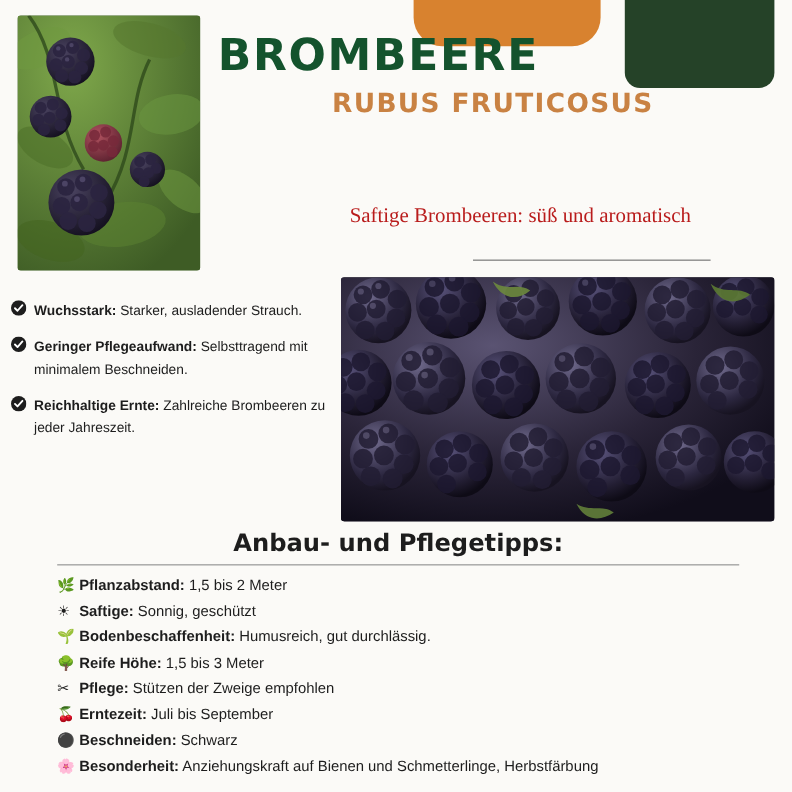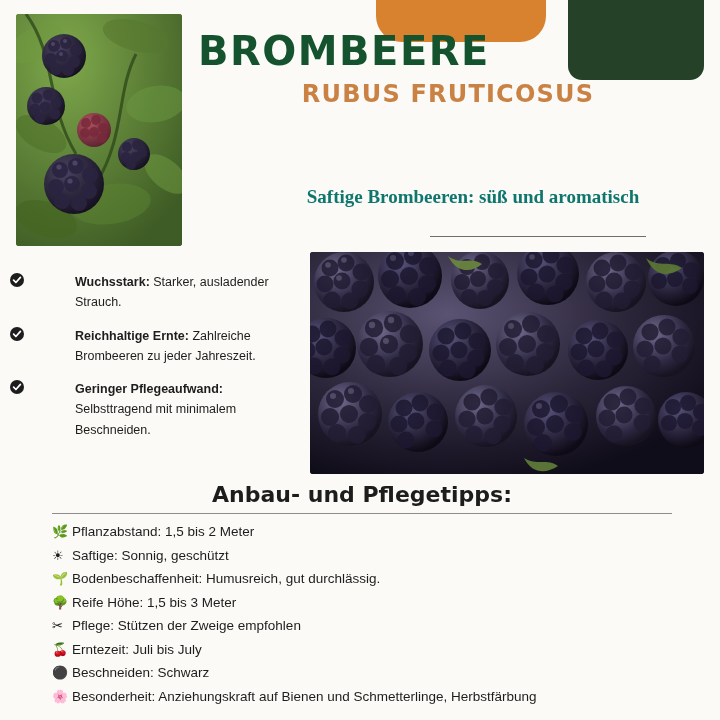--- a/index.html
+++ b/index.html
@@ -76,22 +76,21 @@
   }
 
   .tagline {
     position: absolute;
     left: 258px;
     top: 186px;
     width: 430px;
     text-align: center;
     font-family: "Liberation Serif", serif;
     font-size: 19px;
-    color: #0f766e;
-    font-weight: bold;
+    color: #b91c1c;
   }
   .tagline-rule {
     position: absolute;
     left: 430px;
     top: 236px;
     width: 216px;
     height: 1px;
     background: #6d6d6d;
   }
 
@@ -99,21 +98,20 @@
   .features {
     position: absolute;
     left: 10px;
     top: 272px;
     width: 290px;
   }
   .feature {
     display: flex;
     align-items: flex-start;
     margin-bottom: 13px;
-    gap: 44px;
   }
   .check {
     flex: 0 0 auto;
     margin-top: 1px;
     margin-right: 7px;
   }
   .feature-text {
     font-size: 12.5px;
     line-height: 1.62;
     color: #1d1d1d;
@@ -166,21 +164,21 @@
   .care-emoji {
     flex: 0 0 auto;
     width: 20px;
     font-size: 13px;
     line-height: 1.52;
   }
   .care-body {
     flex: 1 1 auto;
   }
   .care-label {
-    font-weight: normal;
+    font-weight: bold;
   }
 </style>
 </head>
 <body>
 
 <div class="shape-orange"></div>
 <div class="shape-green"></div>
 
 <div class="hero-photo">
   <svg width="166" height="232" viewBox="0 0 166 232" xmlns="http://www.w3.org/2000/svg" aria-hidden="true">
@@ -313,30 +311,30 @@
     </span>
     <span class="feature-text"><b>Wuchsstark:</b><span> Starker, ausladender Strauch.</span></span>
   </div>
   <div class="feature">
     <span class="check">
       <svg width="14" height="14" viewBox="0 0 14 14" xmlns="http://www.w3.org/2000/svg">
         <circle cx="7" cy="7" r="7" fill="#1d1d1d"></circle>
         <path d="M3.6 7.2 L5.9 9.5 L10.4 4.4" stroke="#ffffff" stroke-width="1.7" fill="none" stroke-linecap="round" stroke-linejoin="round"></path>
       </svg>
     </span>
-    <span class="feature-text"><b>Reichhaltige Ernte:</b><span> Zahlreiche Brombeeren zu jeder Jahreszeit.</span></span>
+    <span class="feature-text"><b>Geringer Pflegeaufwand:</b><span> Selbsttragend mit minimalem Beschneiden.</span></span>
   </div>
   <div class="feature">
     <span class="check">
       <svg width="14" height="14" viewBox="0 0 14 14" xmlns="http://www.w3.org/2000/svg">
         <circle cx="7" cy="7" r="7" fill="#1d1d1d"></circle>
         <path d="M3.6 7.2 L5.9 9.5 L10.4 4.4" stroke="#ffffff" stroke-width="1.7" fill="none" stroke-linecap="round" stroke-linejoin="round"></path>
       </svg>
     </span>
-    <span class="feature-text"><b>Geringer Pflegeaufwand:</b><span> Selbsttragend mit minimalem Beschneiden.</span></span>
+    <span class="feature-text"><b>Reichhaltige Ernte:</b><span> Zahlreiche Brombeeren zu jeder Jahreszeit.</span></span>
   </div>
 </div>
 
 <div class="berry-photo">
   <svg width="394" height="222" viewBox="0 0 394 222" xmlns="http://www.w3.org/2000/svg" aria-hidden="true">
     <defs>
       <radialGradient id="bg1" cx="35%" cy="28%" r="78%">
         <stop offset="0%" stop-color="#5a5372"></stop>
         <stop offset="60%" stop-color="#2a2438"></stop>
         <stop offset="100%" stop-color="#100d1a"></stop>
@@ -642,21 +640,21 @@
   <div class="care-item">
     <span class="care-emoji">🌳</span>
     <span class="care-body"><span class="care-label">Reife Höhe:</span><span> 1,5 bis 3 Meter</span></span>
   </div>
   <div class="care-item">
     <span class="care-emoji">✂</span>
     <span class="care-body"><span class="care-label">Pflege:</span><span> Stützen der Zweige empfohlen</span></span>
   </div>
   <div class="care-item">
     <span class="care-emoji">🍒</span>
-    <span class="care-body"><span class="care-label">Erntezeit:</span><span> Juli bis July</span></span>
+    <span class="care-body"><span class="care-label">Erntezeit:</span><span> Juli bis September</span></span>
   </div>
   <div class="care-item">
     <span class="care-emoji">⚫</span>
     <span class="care-body"><span class="care-label">Beschneiden:</span><span> Schwarz</span></span>
   </div>
   <div class="care-item">
     <span class="care-emoji">🌸</span>
     <span class="care-body"><span class="care-label">Besonderheit:</span><span> Anziehungskraft auf Bienen und Schmetterlinge, Herbstfärbung</span></span>
   </div>
 </div>

